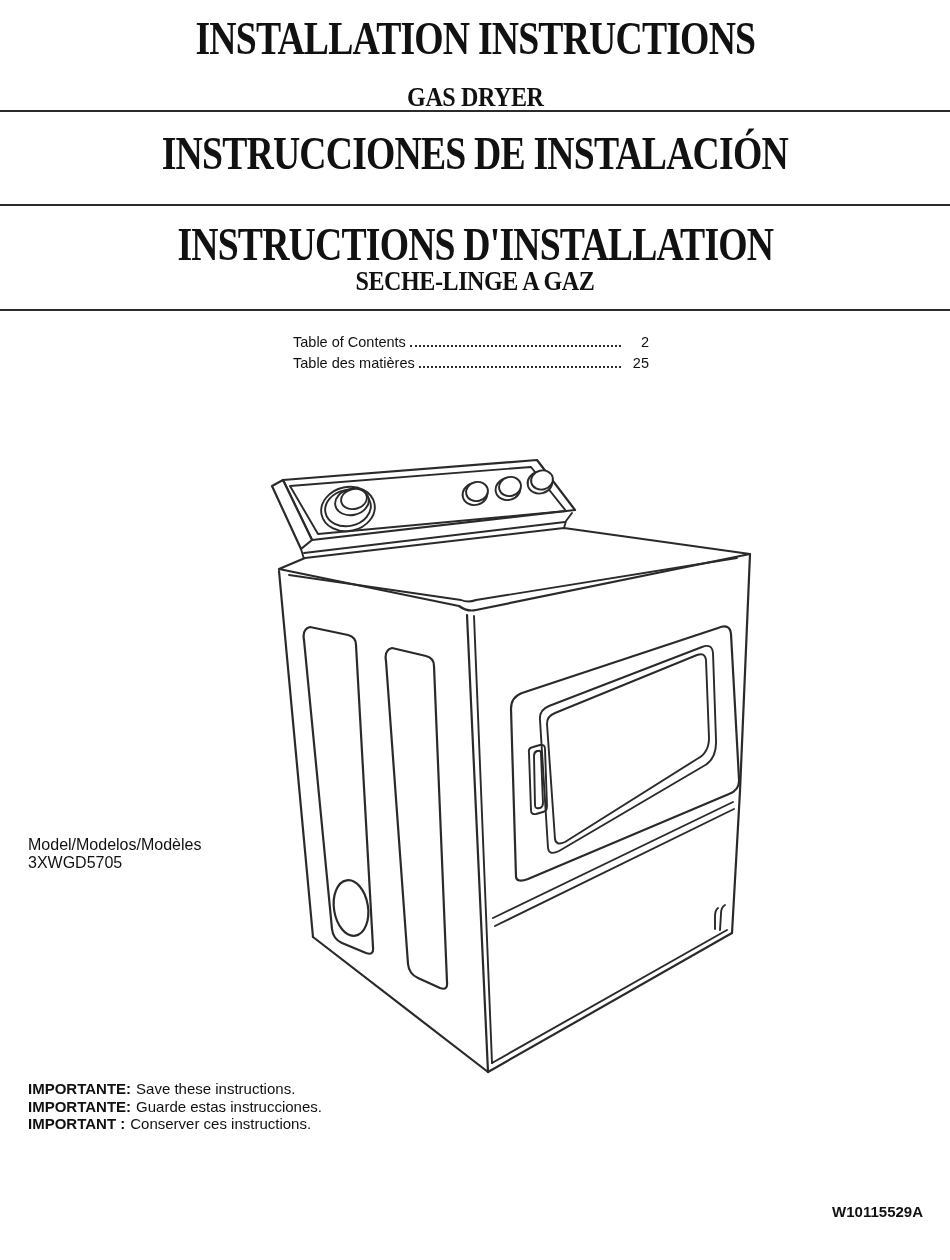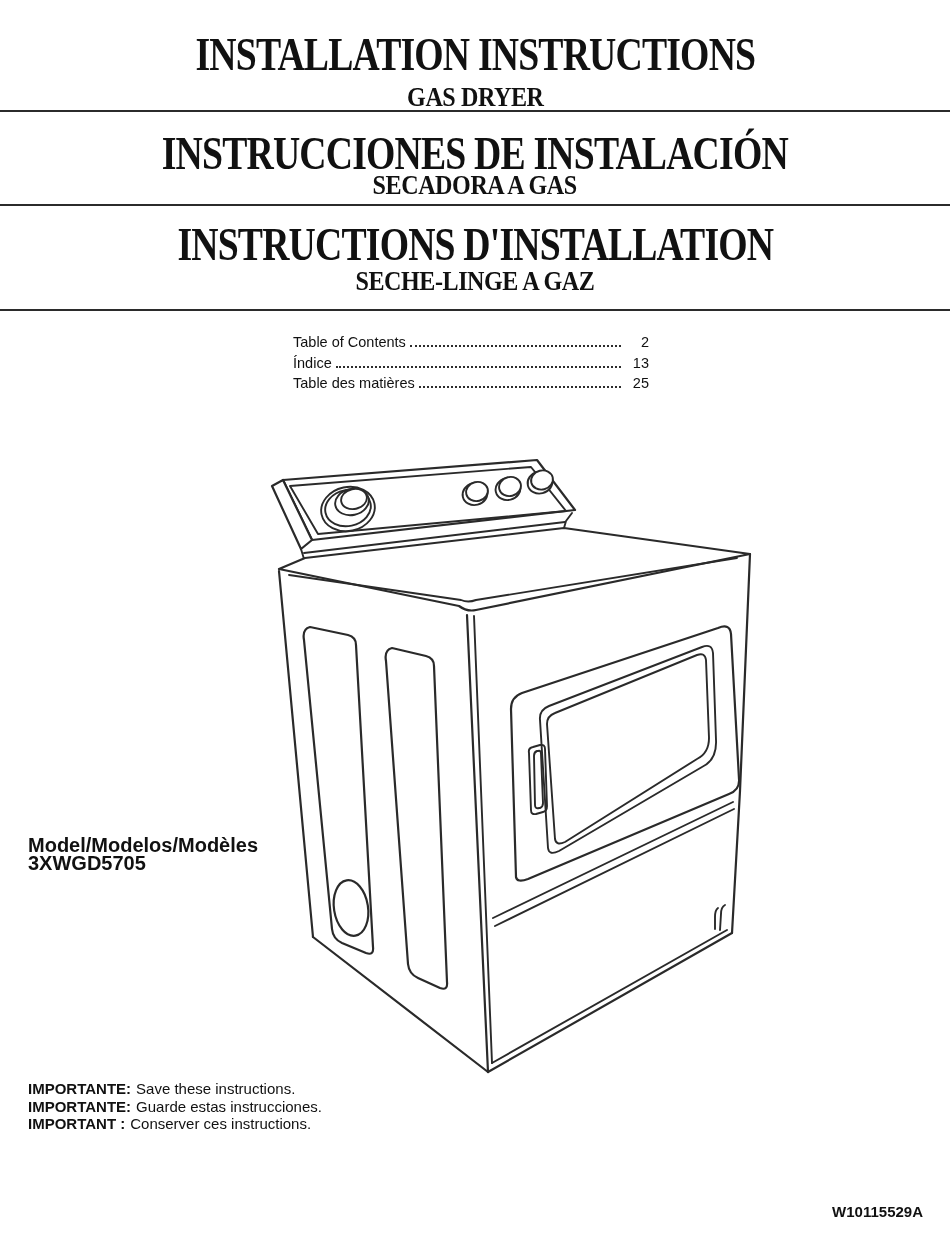--- a/index.html
+++ b/index.html
@@ -52,21 +52,21 @@
     flex:1;
     border-bottom:2px dotted #2c2c2c;
     margin:0 4px 3px 4px;
     min-width:10px;
   }
   .toc-page{
     width:24px;text-align:right;white-space:nowrap;
   }
   .model-block{
     position:absolute;left:28px;top:836px;
-    font-size:20px;font-weight:bold;line-height:18px;
+    font-size:16px;font-weight:normal;line-height:18px;
   }
   .important-block{
     position:absolute;left:28px;top:1080px;
     font-size:15px;line-height:17.5px;
   }
   .important-line b{margin-right:5px;}
   .doc-code{
     position:absolute;right:27px;top:1203px;
     font-size:15px;font-weight:bold;
   }
@@ -78,54 +78,46 @@
     fill:none;stroke:#2a2a2a;stroke-width:1.9;
     stroke-linecap:round;stroke-linejoin:round;
   }
   svg .fillw{fill:#ffffff;}
 </style>
 </head>
 <body>
 
 <div id="page">
 
-  <div class="title-row big-title" style="top:32px;">
+  <div class="title-row big-title" style="top:16px;">
     <span>INSTALLATION INSTRUCTIONS</span>
   </div>
   <div class="title-row sub-title" style="top:83px;">
     <span>GAS DRYER</span>
   </div>
   <div class="rule" style="top:110px;"></div>
 
   <div class="title-row big-title" style="top:131px;">
     <span>INSTRUCCIONES DE INSTALACIÓN</span>
-  </div>
-  <div class="title-row sub-title" style="top:171px;">
-    <span>SECADORA A GAS</span>
   </div>
   <div class="rule" style="top:204px;"></div>
 
   <div class="title-row big-title" style="top:222px;">
     <span>INSTRUCTIONS D'INSTALLATION</span>
   </div>
   <div class="title-row sub-title" style="top:267px;">
     <span>SECHE-LINGE A GAZ</span>
   </div>
   <div class="rule" style="top:309px;"></div>
 
   <div class="toc">
     <div class="toc-row">
       <span class="toc-label">Table of Contents</span>
       <span class="toc-dots"></span>
       <span class="toc-page">2</span>
-    </div>
-    <div class="toc-row">
-      <span class="toc-label">Índice</span>
-      <span class="toc-dots"></span>
-      <span class="toc-page">13</span>
     </div>
     <div class="toc-row">
       <span class="toc-label">Table des matières</span>
       <span class="toc-dots"></span>
       <span class="toc-page">25</span>
     </div>
   </div>
 
   <svg class="abs" style="left:263px;top:450px;" width="500" height="625" viewBox="0 0 500 625" aria-label="gas dryer line drawing">
 

